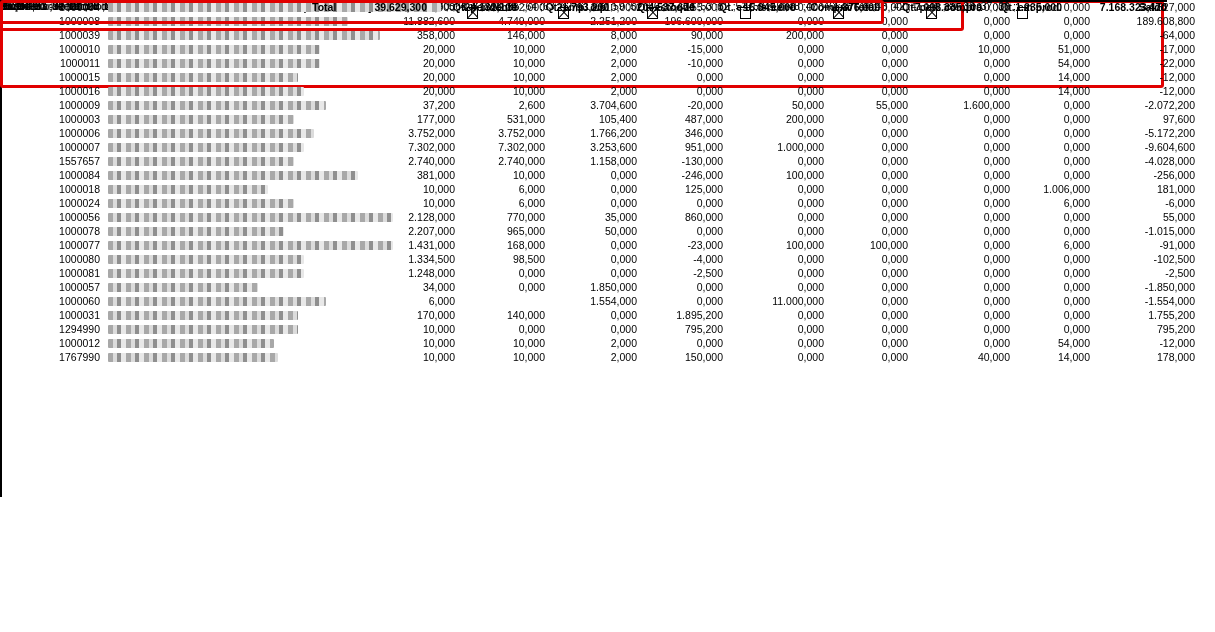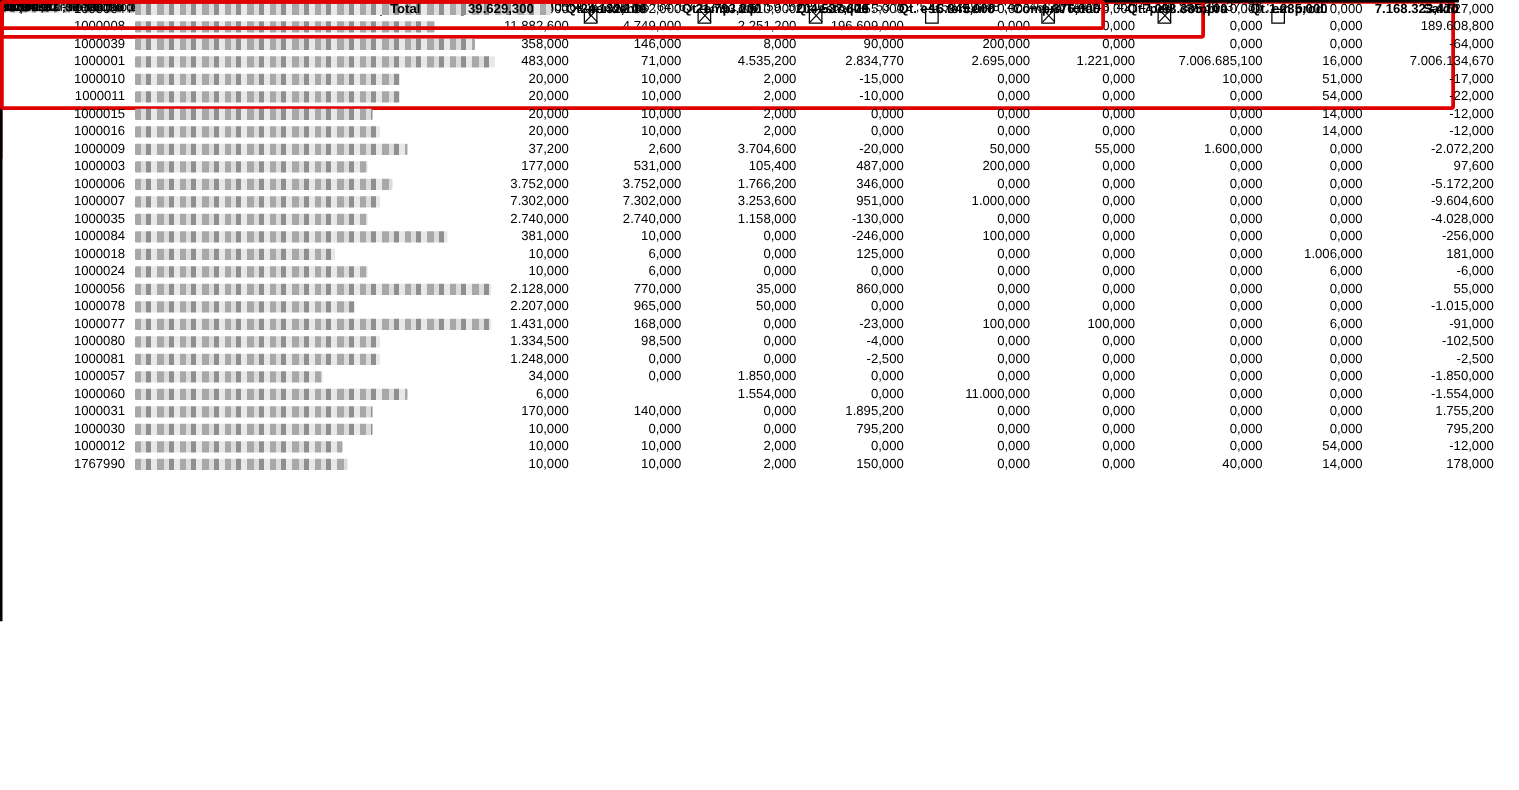--- a/index.html
+++ b/index.html
@@ -174,35 +174,20 @@
         <div class="num">146,000</div>
         <div class="num">8,000</div>
         <div class="num">90,000</div>
         <div class="num">200,000</div>
         <div class="num">0,000</div>
         <div class="num">0,000</div>
         <div class="num">0,000</div>
         <div class="num">-64,000</div>
       </div>
       <div class="trow">
-        <div class="num">1000001</div>
-        <div class="desc-cell">
-          <span class="redact" style="width: 288px;"></span>
-        </div>
-        <div class="num">483,000</div>
-        <div class="num">71,000</div>
-        <div class="num">4.535,200</div>
-        <div class="num">2.834,770</div>
-        <div class="num">2.695,000</div>
-        <div class="num">1.221,000</div>
-        <div class="num">7.006.685,100</div>
-        <div class="num">16,000</div>
-        <div class="num">7.006.134,670</div>
-      </div>
-      <div class="trow">
         <div class="num">1000010</div>
         <div class="desc-cell">
           <span class="redact" style="width: 212px;"></span>
         </div>
         <div class="num">20,000</div>
         <div class="num">10,000</div>
         <div class="num">2,000</div>
         <div class="num">-15,000</div>
         <div class="num">0,000</div>
         <div class="num">0,000</div>
@@ -309,21 +294,21 @@
         <div class="num">7.302,000</div>
         <div class="num">3.253,600</div>
         <div class="num">951,000</div>
         <div class="num">1.000,000</div>
         <div class="num">0,000</div>
         <div class="num">0,000</div>
         <div class="num">0,000</div>
         <div class="num">-9.604,600</div>
       </div>
       <div class="trow">
-        <div class="num">1000035</div>
+        <div class="num">1557657</div>
         <div class="desc-cell">
           <span class="redact" style="width: 186px;"></span>
         </div>
         <div class="num">2.740,000</div>
         <div class="num">2.740,000</div>
         <div class="num">1.158,000</div>
         <div class="num">-130,000</div>
         <div class="num">0,000</div>
         <div class="num">0,000</div>
         <div class="num">0,000</div>
@@ -489,21 +474,21 @@
         <div class="num">140,000</div>
         <div class="num">0,000</div>
         <div class="num">1.895,200</div>
         <div class="num">0,000</div>
         <div class="num">0,000</div>
         <div class="num">0,000</div>
         <div class="num">0,000</div>
         <div class="num">1.755,200</div>
       </div>
       <div class="trow">
-        <div class="num">1000030</div>
+        <div class="num">1294990</div>
         <div class="desc-cell">
           <span class="redact" style="width: 190px;"></span>
         </div>
         <div class="num">10,000</div>
         <div class="num">0,000</div>
         <div class="num">0,000</div>
         <div class="num">795,200</div>
         <div class="num">0,000</div>
         <div class="num">0,000</div>
         <div class="num">0,000</div>

